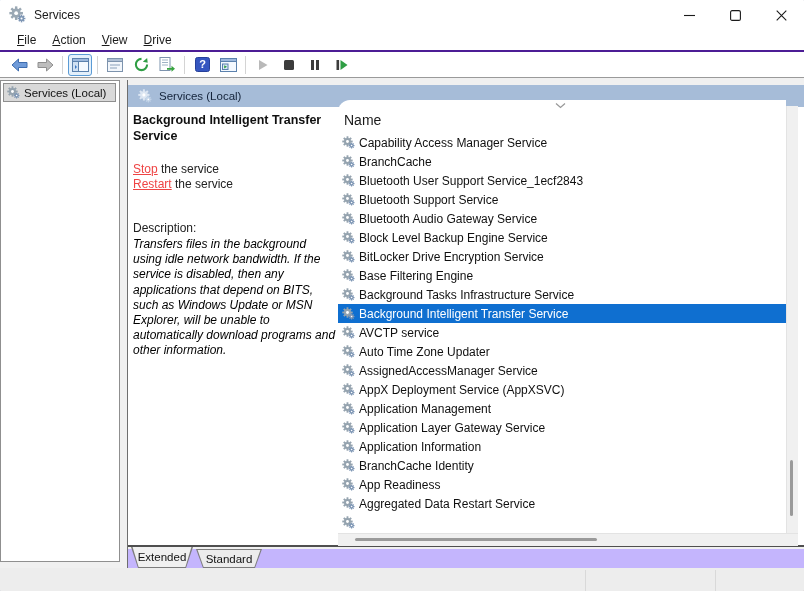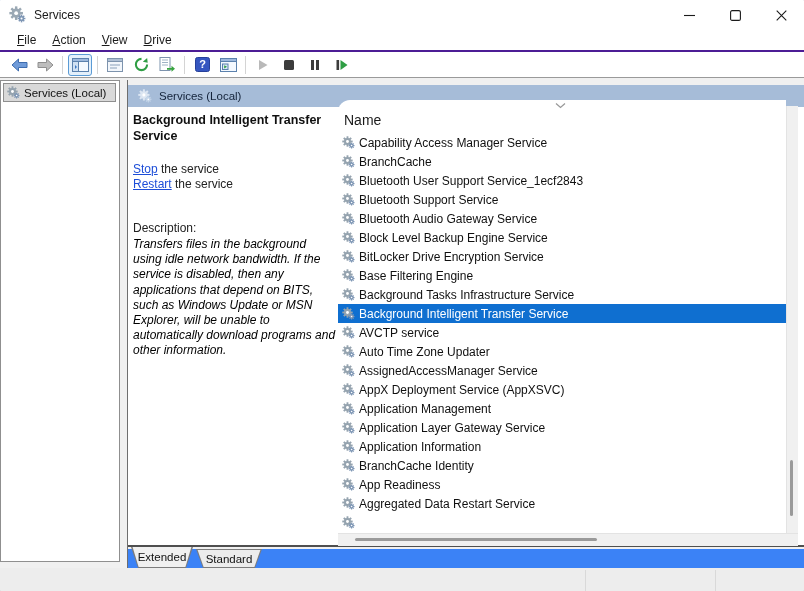--- a/index.html
+++ b/index.html
@@ -33,39 +33,39 @@
   .tree-item { position:absolute; left:2px; top:2px; width:113px; height:19px; background:#d9d9d9; border:1px solid #8f8f8f; display:flex; align-items:center; padding-left:3px; }
   .tree-item .lbl { font-size:11.5px; color:#111; margin-left:4px; white-space:nowrap; }
   .main-left-border { position:absolute; left:127px; top:80px; width:1px; height:488px; background:#6e6e6e; }
   .main-white { position:absolute; left:128px; top:85px; width:676px; height:462px; background:#ffffff; border-bottom:2px solid #4f4f4f; }
   .band { position:absolute; left:128px; top:85px; width:676px; height:22px; background:#a6bcd8; display:flex; align-items:center; padding-left:10px; }
   .band .lbl { font-size:11.5px; color:#14233a; margin-left:7px; }
   
   .detail { position:absolute; left:133px; top:112px; width:202px; }
   .detail-title { font-size:12.5px; font-weight:bold; color:#101010; line-height:16px; }
   .detail-links { position:absolute; left:133px; top:162px; font-size:12px; line-height:15px; color:#222; }
-  .detail-links a { color:#1d4ed8; text-decoration:underline; }
+  .detail-links a { color:#ef4444; text-decoration:underline; }
   .detail-desc-label { position:absolute; left:133px; top:221px; font-size:12px; color:#222; }
   .detail-desc { position:absolute; left:133px; top:237px; width:203px; font-size:12px; line-height:15.2px; color:#000000;font-style:italic; }
   
   .list-container { position:absolute; left:338px; top:100px; width:448px; height:433px; background:#ffffff; border-top-left-radius:12px; }
   .sort-chevron { position:absolute; left:555px; top:102px; }
   .col-header { position:absolute; left:344px; top:112px; font-size:14px; color:#1a1a1a; }
   .rows { position:absolute; left:338px; top:133px; width:448px; }
   .row { height:19px; display:flex; align-items:center; padding-left:4px; }
   .row .nm { font-size:12px; color:#101010; margin-left:4px; white-space:nowrap; }
   .row.selected { background:#0f6fd0; }
   .row.selected .nm { color:#ffffff; }
   
   .vtrack { position:absolute; left:786px; top:106px; width:12px; height:427px; background:#f0f0f0; border-left:1px solid #e3e3e3; }
   .vthumb { position:absolute; left:790px; top:460px; width:3px; height:56px; background:#9a9a9a; border-radius:2px; }
   .htrack { position:absolute; left:338px; top:533px; width:460px; height:13px; background:#f0f0f0; border-top:1px solid #e3e3e3; }
   .hthumb { position:absolute; left:355px; top:538px; width:242px; height:3px; background:#9a9a9a; border-radius:2px; }
   
-  .tabbar { position:absolute; left:128px; top:549px; width:676px; height:19px; background:#3b82f6; }
+  .tabbar { position:absolute; left:128px; top:549px; width:676px; height:19px; background:#c4b5fd; }
   .tab { position:absolute; top:0; height:19px; }
   .tab-outer { position:absolute; inset:0; background:#7c7c7c; clip-path:polygon(0 0,100% 0,calc(100% - 7px) 100%,7px 100%); }
   .tab-inner { position:absolute; left:0; right:0; bottom:1px; background:#f0f0f0; clip-path:polygon(1.6px 0,calc(100% - 1.6px) 0,calc(100% - 7.6px) 100%,7.6px 100%); display:flex; align-items:center; justify-content:center; font-size:11.5px; color:#111; }
   .tab.active { top:-2px; height:21px; }
   .tab.active .tab-inner { top:0; }
   .tab.inactive .tab-inner { top:1px; background:#ececec; }
   .tab-extended { left:3px; width:62px; }
   .tab-standard { left:68px; width:66px; }
   
   .statusbar { position:absolute; left:0; top:568px; width:804px; height:23px; background:#ededed; }

